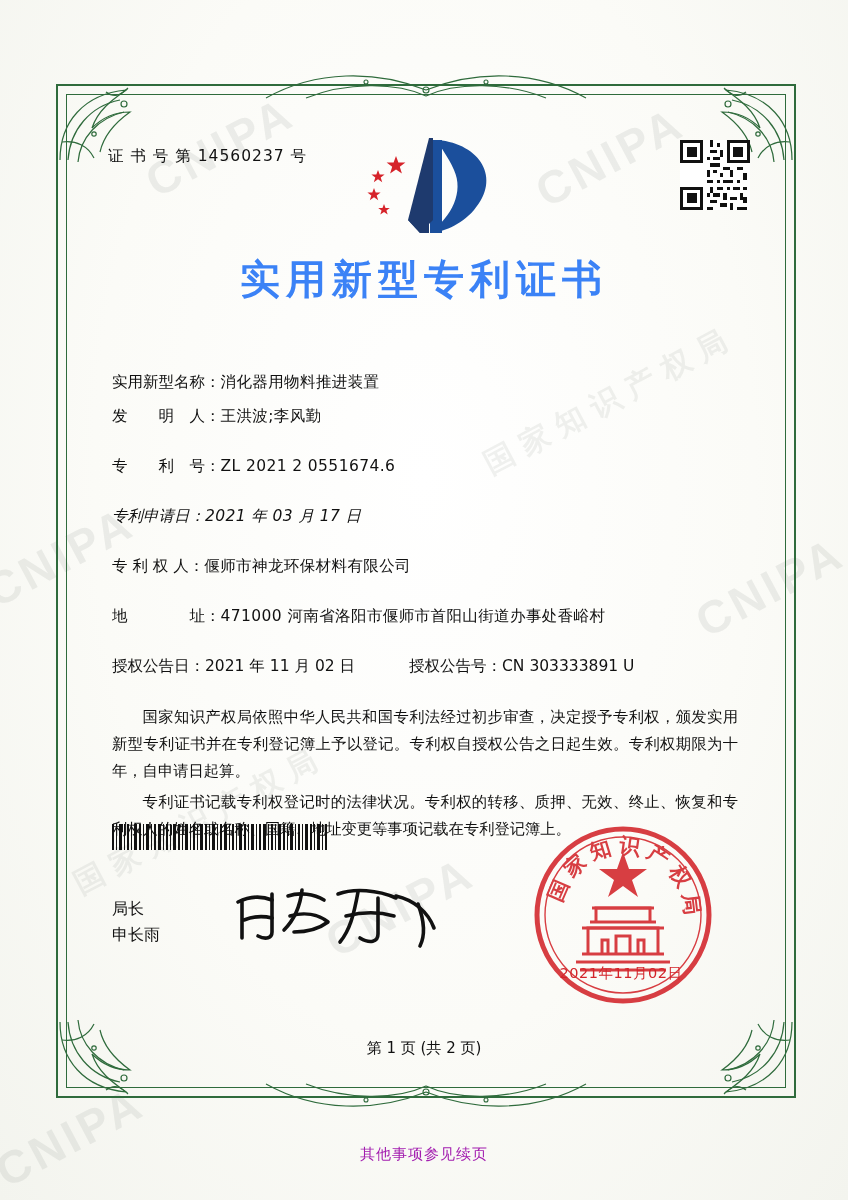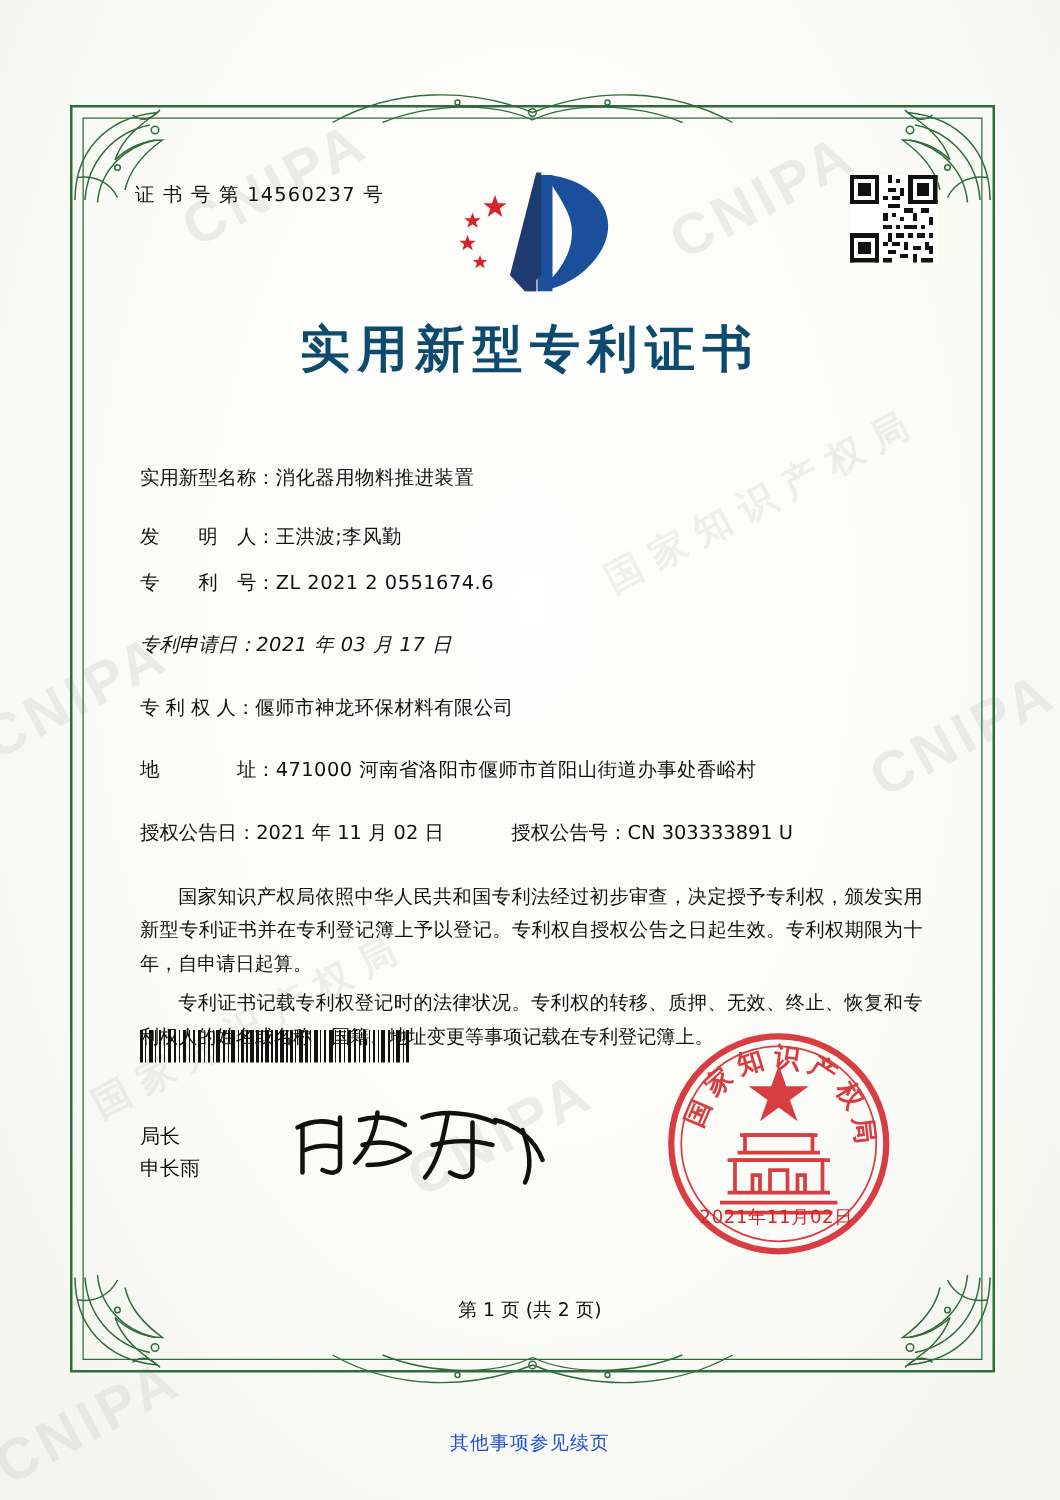--- a/index.html
+++ b/index.html
@@ -124,21 +124,21 @@
 
   #doc-title {
     position: absolute;
     left: 0;
     right: 0;
     top: 168px;
     text-align: center;
     font-size: 40px;
     letter-spacing: 6px;
     font-weight: 700;
-    color: #0c4a6e;
+    color: #3b82f6;
     font-family: "DejaVu Sans", "Liberation Sans", sans-serif;
   }
 
   .field {
     position: absolute;
     left: 56px;
     font-size: 15.5px;
     color: #111;
     font-family: "DejaVu Sans", sans-serif;
     white-space: nowrap;
@@ -232,21 +232,21 @@
     font-family: "DejaVu Sans", sans-serif;
   }
 
   #footer-note {
     position: absolute;
     left: 0;
     right: 0;
     top: 1145px;
     text-align: center;
     font-size: 15px;
-    color: #1d4ed8;
+    color: #a21caf;
     font-family: "DejaVu Sans", sans-serif;
     letter-spacing: 1px;
   }
 </style>
 </head>
 <body>
 
 <div id="page">
   <div id="paper-tint"></div>
 
@@ -402,21 +402,21 @@
         <polygon points="40,54 41.7,58.6 46.6,58.6 42.7,61.5 44.2,66.2 40,63.3 35.8,66.2 37.3,61.5 33.4,58.6 38.3,58.6"></polygon>
         <polygon points="50,70 51.5,74 55.8,74 52.4,76.5 53.7,80.6 50,78.1 46.3,80.6 47.6,76.5 44.2,74 48.5,74"></polygon>
       </g>
     </svg>
 
     <div id="doc-title">实用新型专利证书</div>
 
     <div class="field" style="top:288px;">
       <span class="lbl">实用新型名称：</span><span class="val">消化器用物料推进装置</span>
     </div>
-    <div class="field" style="top:322px;margin-top:13px;">
+    <div class="field" style="top:322px;">
       <span class="lbl">发　　明　人：</span><span class="val">王洪波;李风勤</span>
     </div>
     <div class="field" style="top:372px;">
       <span class="lbl">专　　利　号：</span><span class="val">ZL 2021 2 0551674.6</span>
     </div>
     <div class="field" style="top:422px;font-style:italic;">
       <span class="lbl">专利申请日：</span><span class="val">2021 年 03 月 17 日</span>
     </div>
     <div class="field" style="top:472px;">
       <span class="lbl">专 利 权 人：</span><span class="val">偃师市神龙环保材料有限公司</span>

